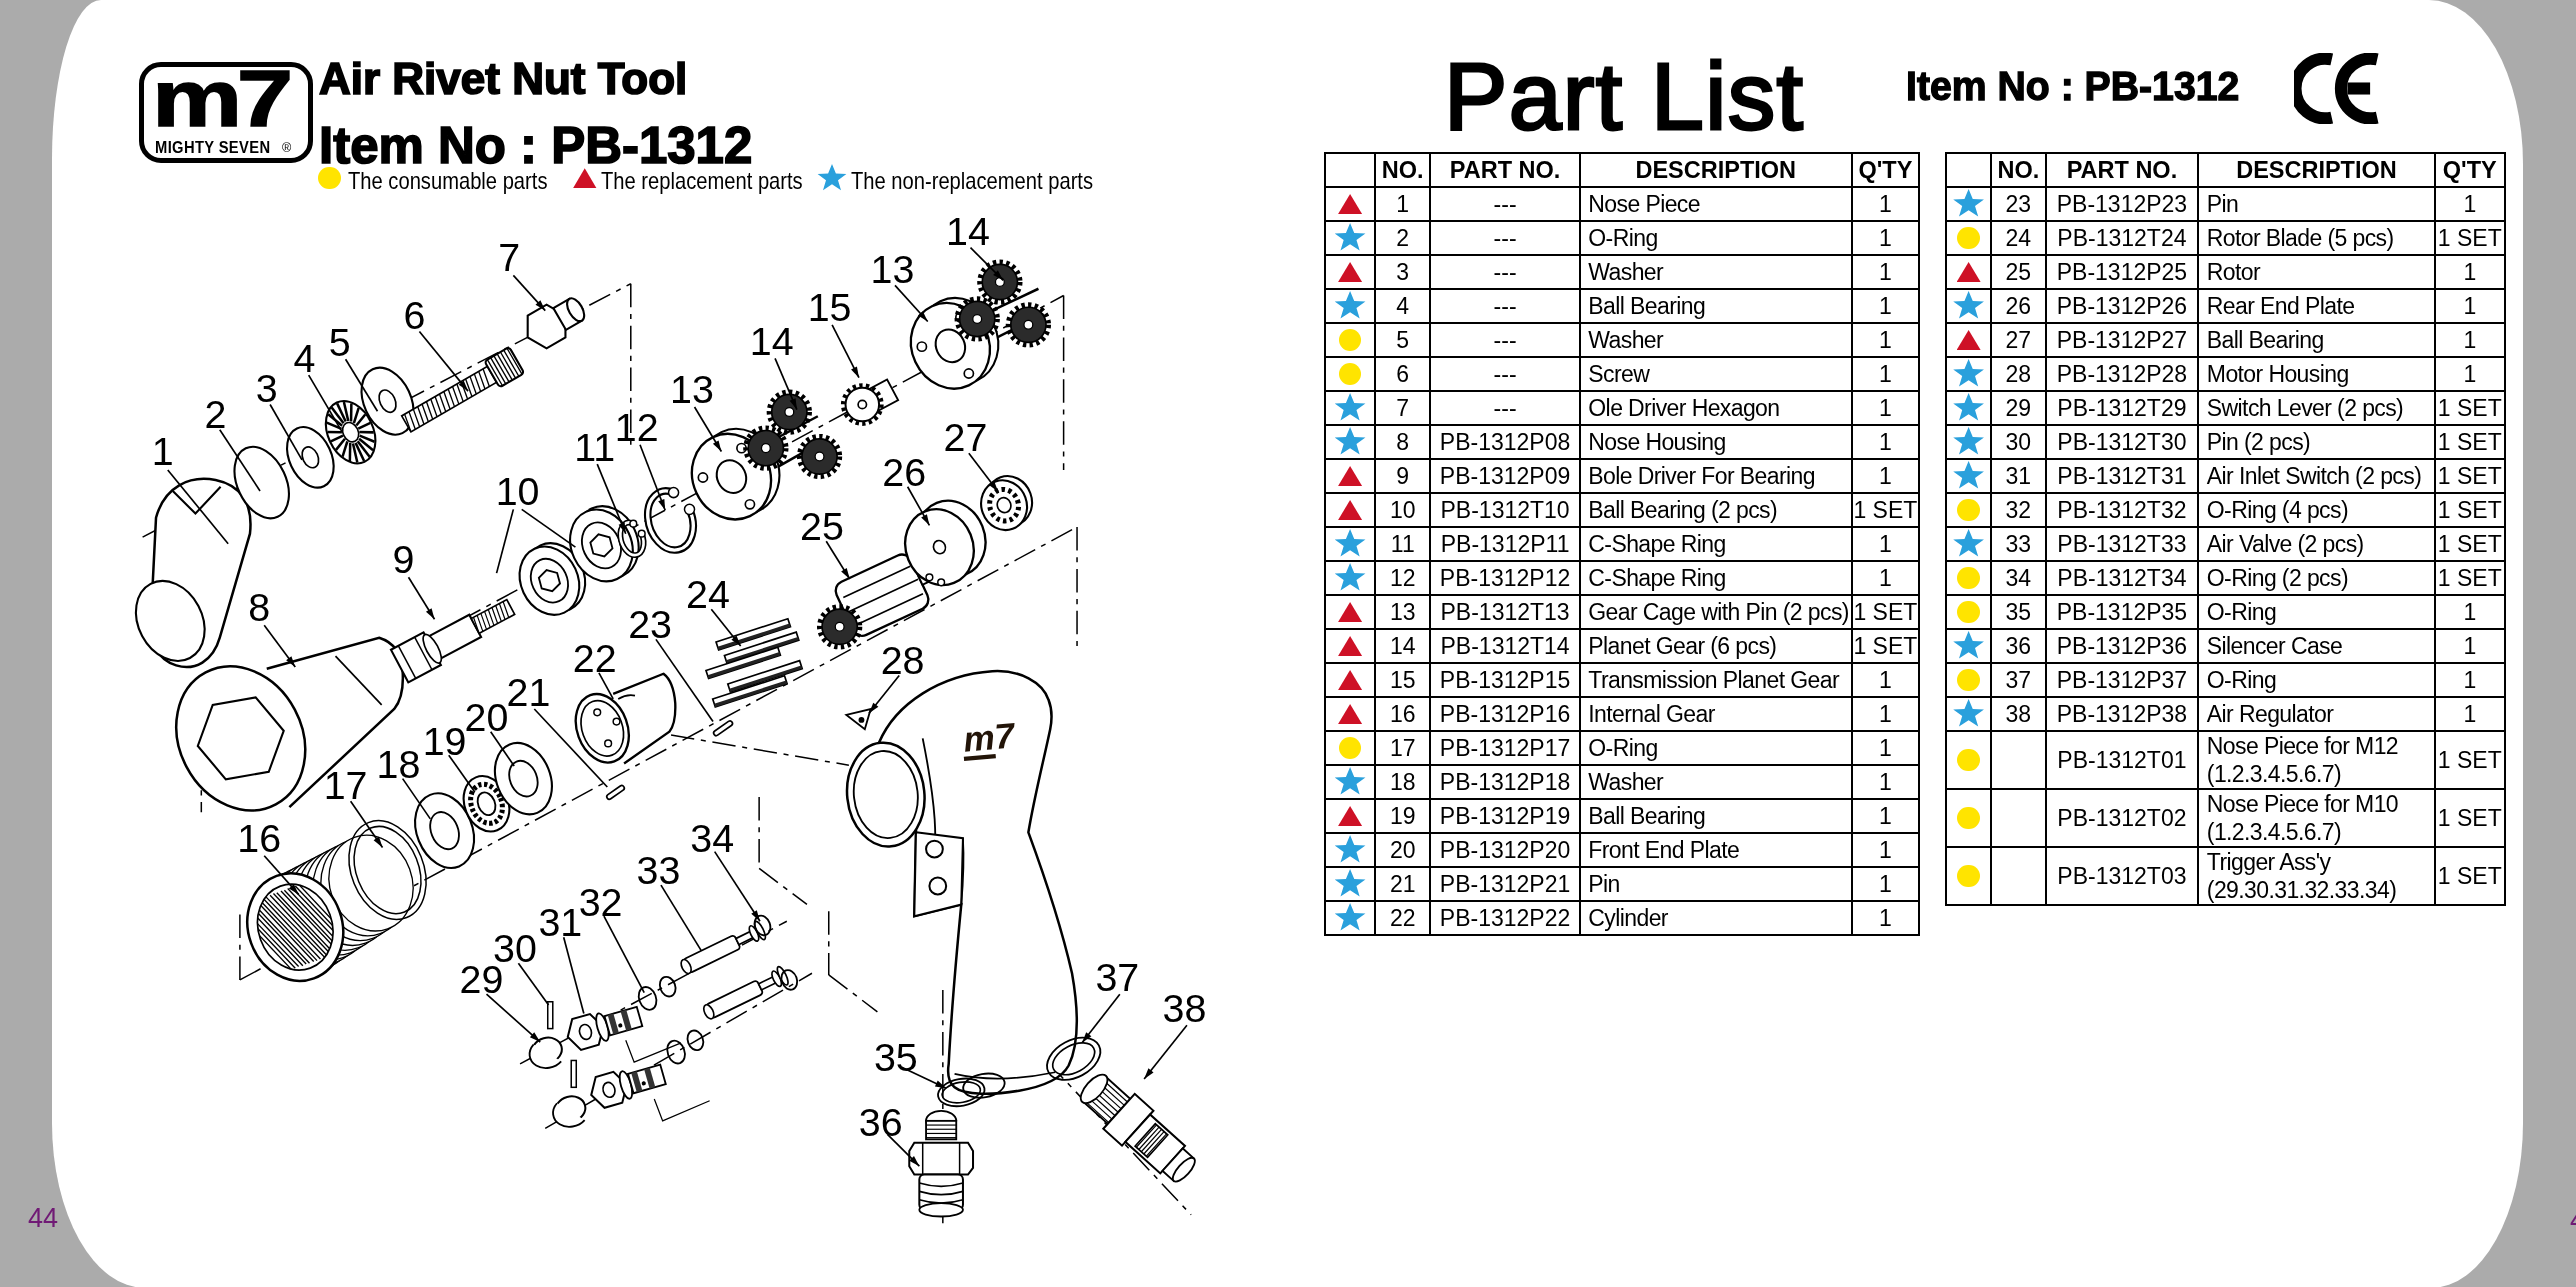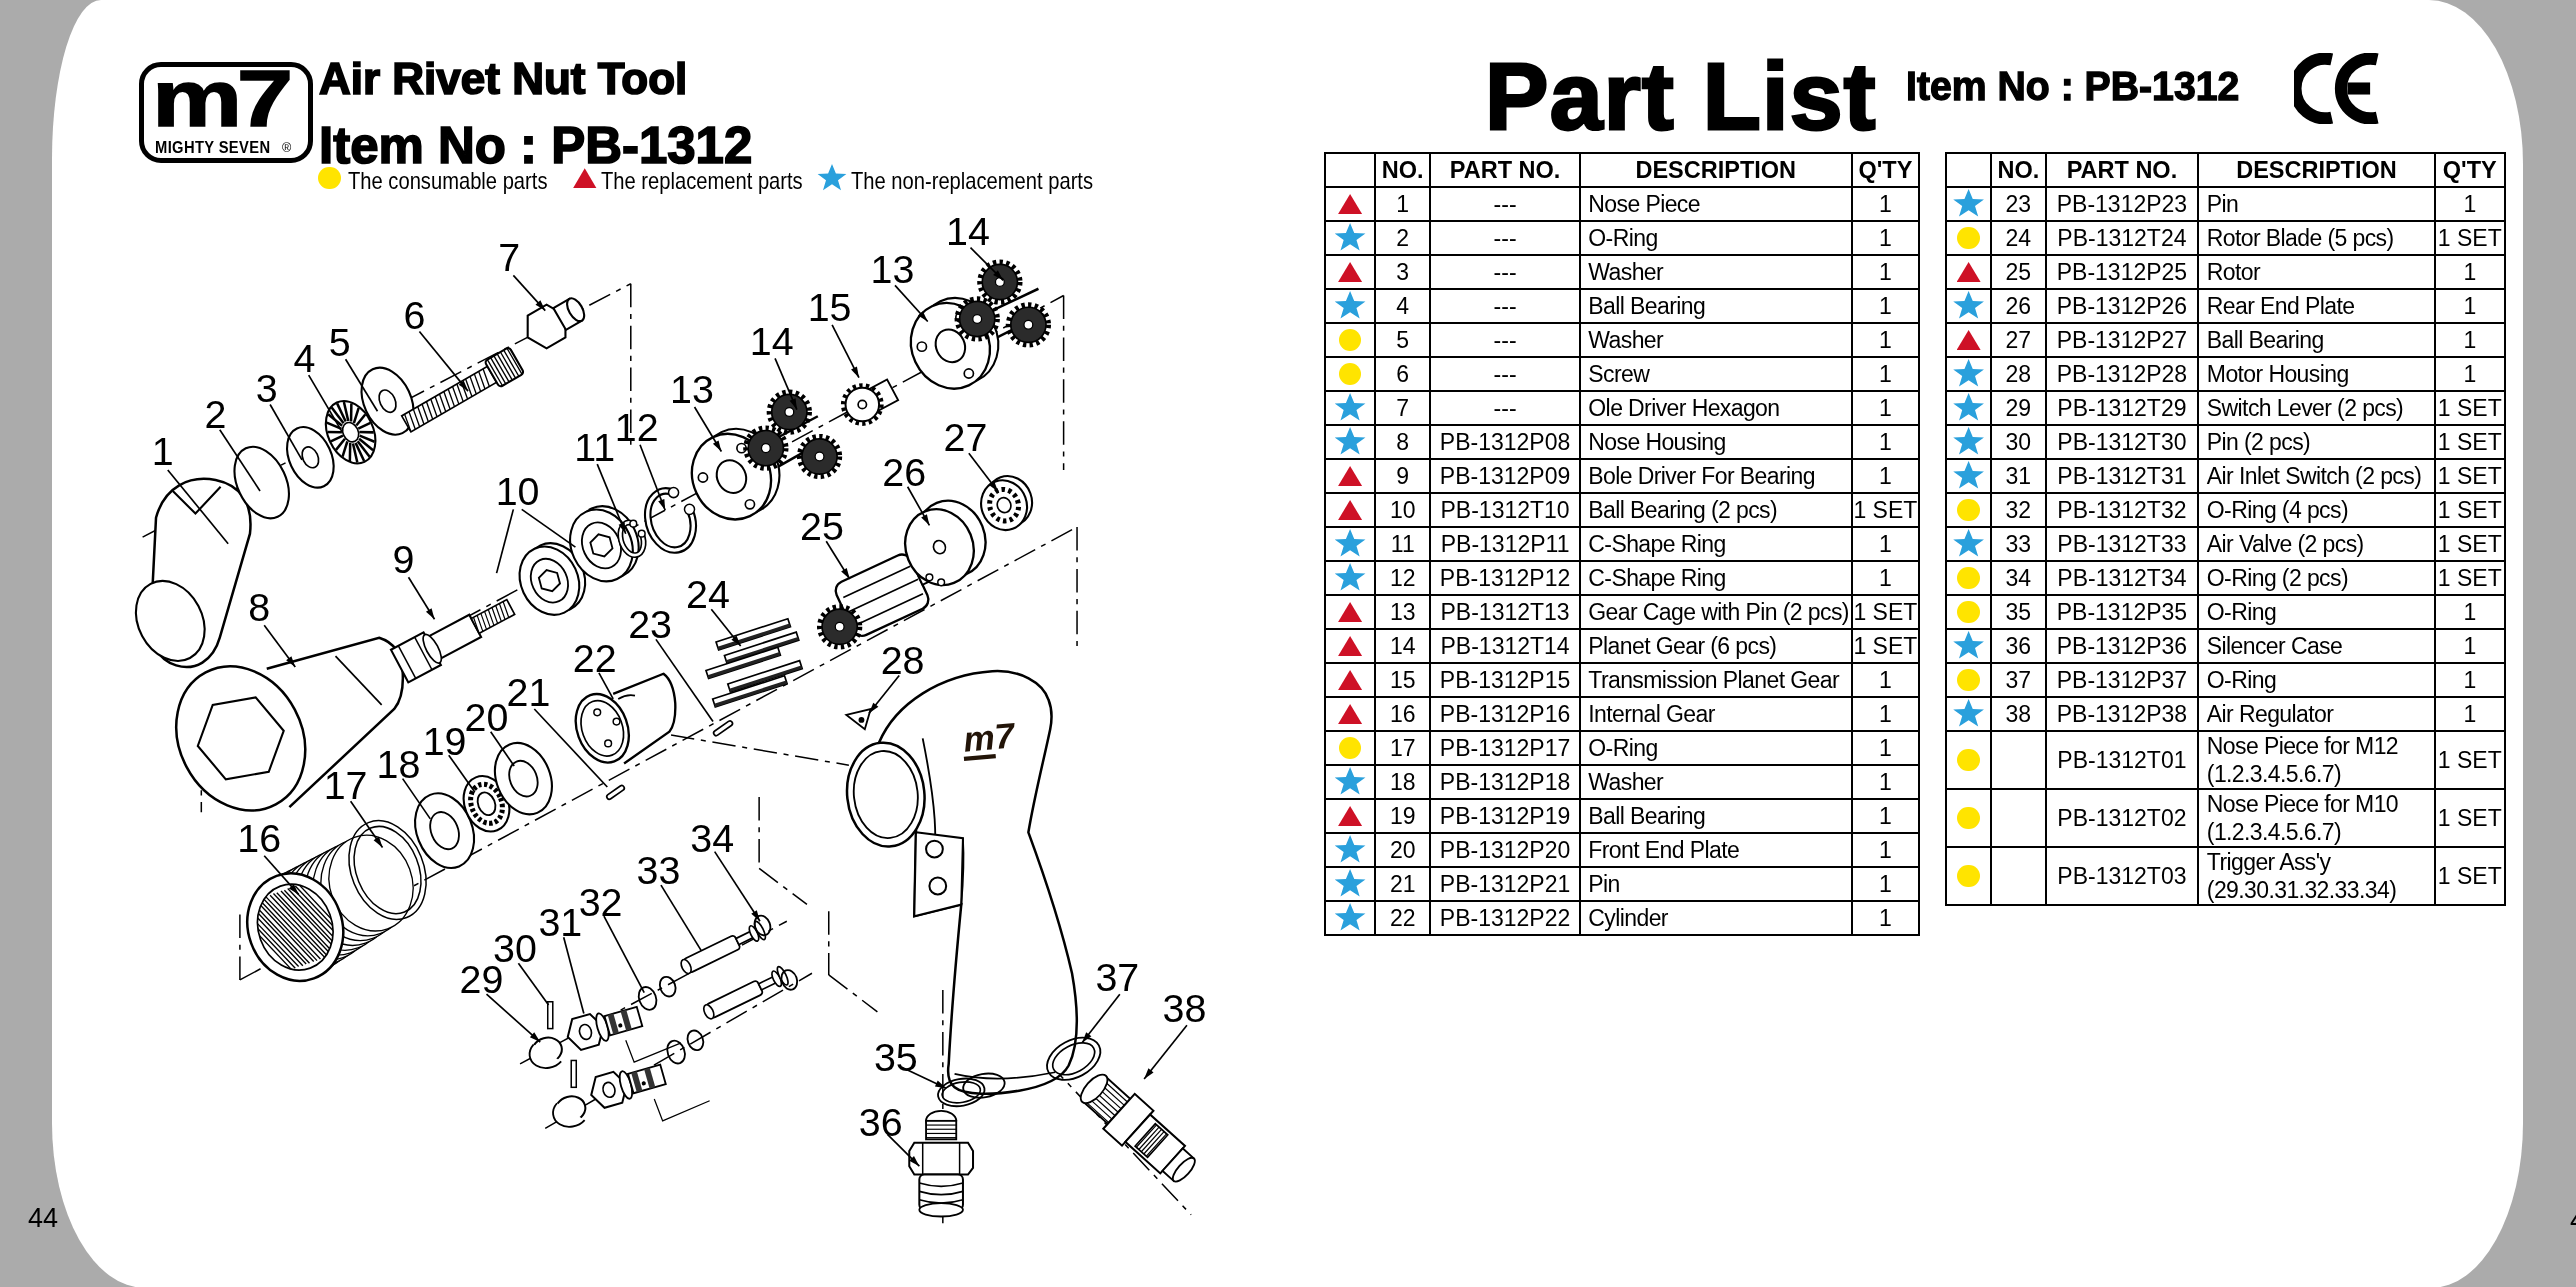--- a/index.html
+++ b/index.html
@@ -1,38 +1,38 @@
 <!DOCTYPE html>
 <html style="font-size:13.4px"><head><meta charset="utf-8">
 <style>
 *{margin:0;padding:0;box-sizing:border-box;}
 html,body{width:2576px;height:1288px;overflow:hidden;background:#ababab;
  font-family:"Liberation Sans",sans-serif;}
 #page{position:absolute;left:52px;top:0;width:2471px;height:1288px;background:#fff;
  border-radius:49px 94px 92px 93px / 159px 164px 165px 165px;}
-.pn{position:absolute;font-size:27px;color:#000000;}
+.pn{position:absolute;font-size:27px;color:#701a75;}
 #p44{left:28px;top:1203px;} #p45{left:2522px;top:1205px;margin-left:48px;}
 #logo{position:absolute;left:139px;top:62px;width:174px;height:101px;border:5px solid #000;border-radius:22px;}
 #logo .m7{position:absolute;left:8.4px;top:-13.4px;font-size:94px;font-weight:bold;letter-spacing:-5px;
  -webkit-text-stroke:1.7px #000;transform:scale(1.08,0.84);transform-origin:top left;}
 #logo .ms{position:absolute;left:11px;top:72px;font-size:16px;font-weight:bold;letter-spacing:0.4px;
  transform:scaleX(0.92);transform-origin:left;white-space:nowrap;}
 #logo .rr{position:absolute;left:138px;top:74px;font-size:12.6px;font-weight:normal;}
 #t1{position:absolute;left:319px;top:54px;font-size:44px;font-weight:bold;letter-spacing:0px;
  -webkit-text-stroke:1.7px #000;transform:scaleX(1.0);transform-origin:left;white-space:nowrap;}
 #t2{position:absolute;left:319px;top:115px;font-size:52px;font-weight:bold;white-space:nowrap;
  -webkit-text-stroke:1.7px #000;transform:scaleX(0.98);transform-origin:left;}
 #legend{position:absolute;left:318px;top:164px;width:839px;height:34px;font-size:24px;}
 #legend span{position:absolute;top:2.5px;transform:scaleX(0.84);transform-origin:left;white-space:nowrap;}
 .lc{position:absolute;width:22.6px;height:22.6px;border-radius:50%;background:#ffe400;left:0;top:2.5px;}
 .lt{position:absolute;width:23.5px;height:20px;background:#ce1126;left:255px;top:4.2px;
  clip-path:polygon(50% 0,100% 100%,0 100%);}
 .ls{position:absolute;width:30px;height:28.5px;background:#2aa0dc;left:499px;top:0px;
  clip-path:polygon(50% 0%,63% 33%,98% 35%,70% 57%,80% 92%,50% 71%,20% 92%,30% 57%,2% 35%,37% 33%);}
-#plist{position:absolute;left:1485px;top:42px;font-size:95px;font-weight:bold;letter-spacing:1.3px;
+#plist{position:absolute;left:1444px;top:42px;font-size:95px;font-weight:normal;letter-spacing:1.3px;
  -webkit-text-stroke:2.9px #000;transform:scaleX(1.0);transform-origin:left;white-space:nowrap;}
 #t3{position:absolute;left:1906px;top:64px;font-size:40px;font-weight:bold;white-space:nowrap;
  -webkit-text-stroke:1.3px #000;transform:scaleX(0.98);transform-origin:left;}
 table{position:absolute;border-collapse:collapse;table-layout:fixed;top:152px;border-radius:31px;}
 #tL{left:1324px;width:596px;}
 #tR{left:1945px;width:561px;}
 td{border:2px solid #000;font-size:23px;text-align:center;vertical-align:middle;
  height:34px;padding:0;overflow:hidden;white-space:nowrap;}
 table{border:2.5px solid #000;}
 tr.hd td{font-weight:bold;font-size:23.5px;height:34px;}

